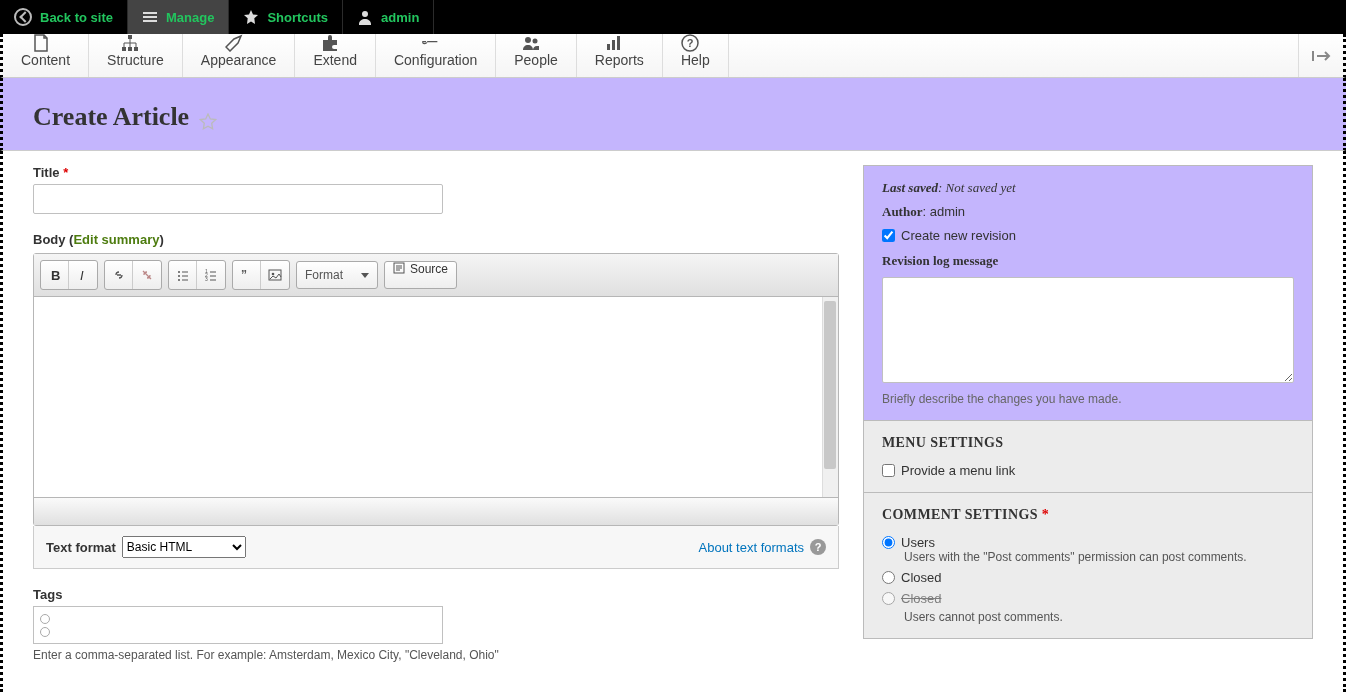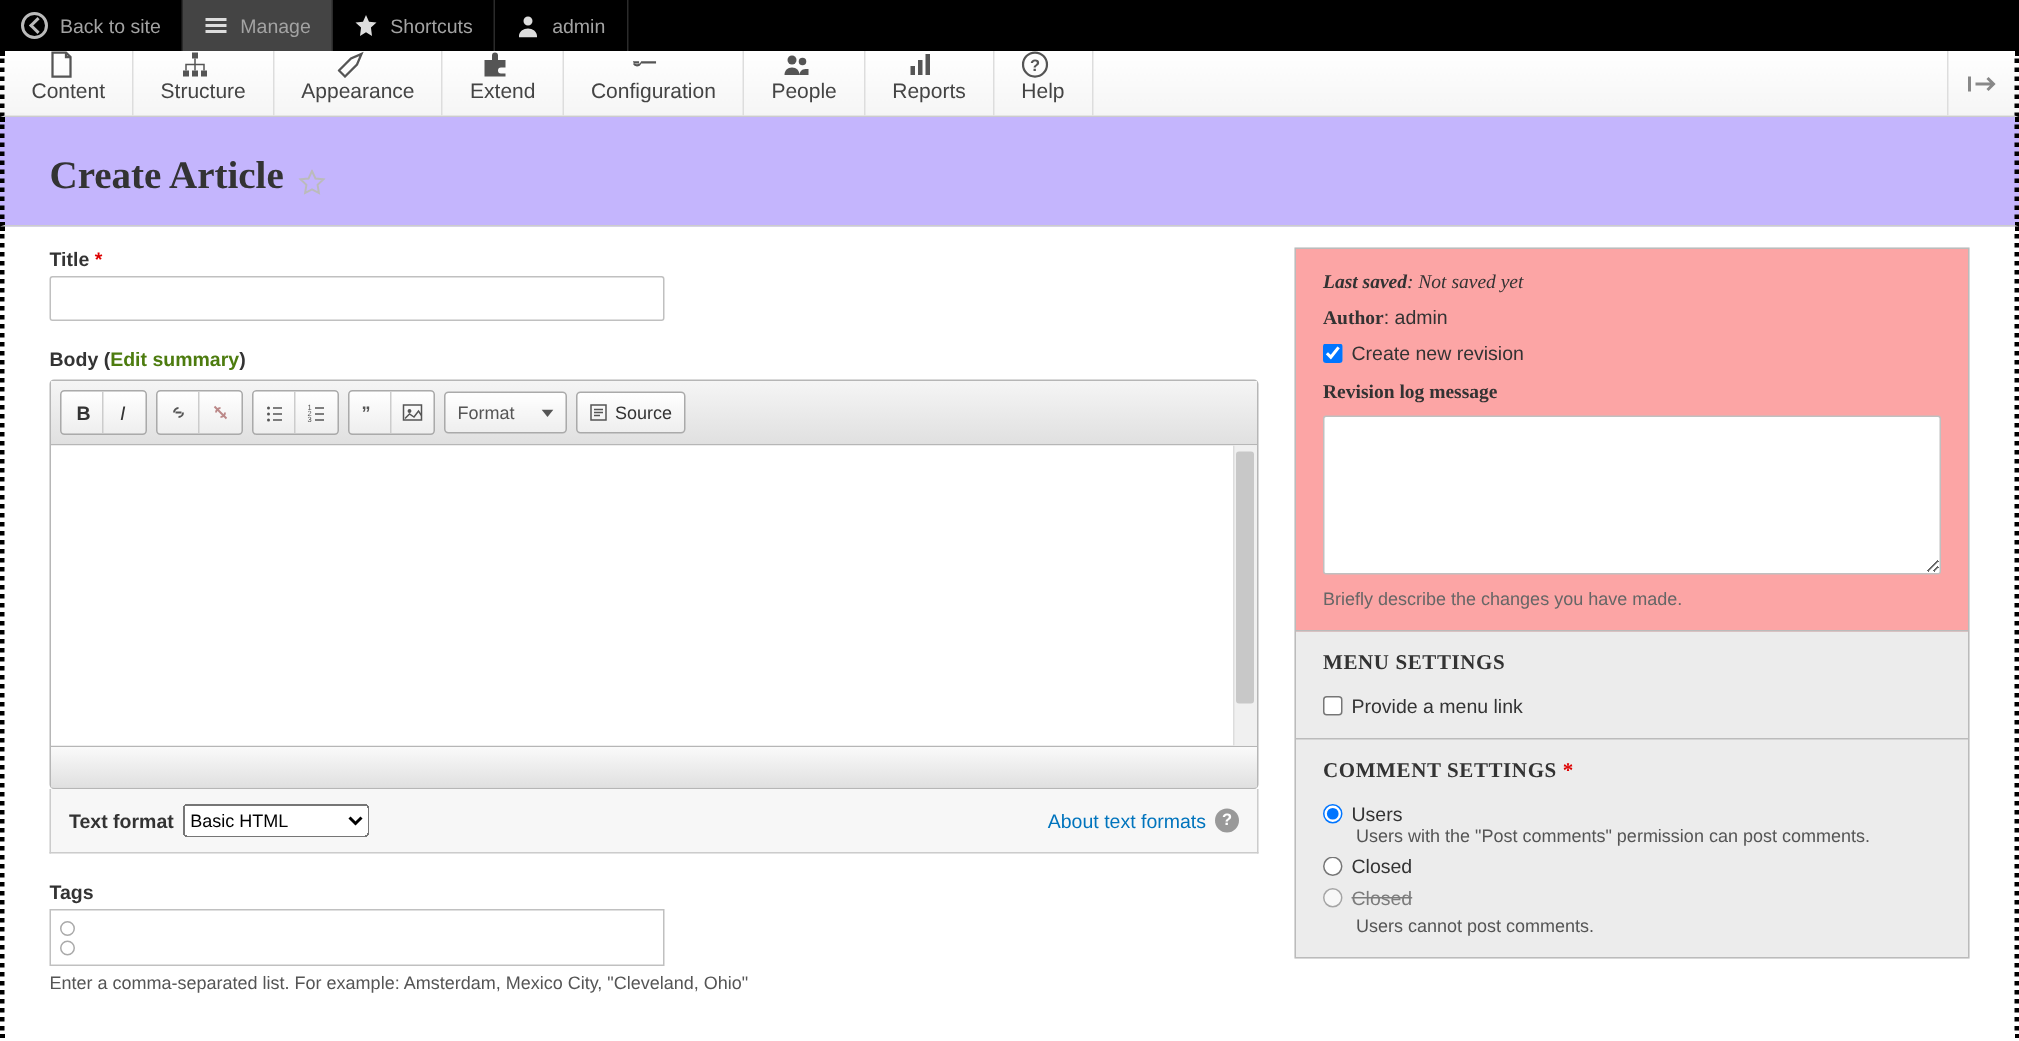--- a/index.html
+++ b/index.html
@@ -1,20 +1,20 @@
 <!DOCTYPE html>
 <html><head>
 <meta charset="utf-8">
 <style>
 * { box-sizing: border-box; margin: 0; padding: 0; }
 body { font-family: "Lucida Grande", "Lucida Sans Unicode", Verdana, sans-serif; font-size: 13px; color: #333; background: #fff; }
 a { color: #0074bd; text-decoration: none; }
 
 
-.toolbar-bar { background: #000; color: #a3a3a3; height: 34px; display: flex; align-items: stretch; font-size: 13px; font-weight: normal; }
+.toolbar-bar { background: #000; color: #22c55e; height: 34px; display: flex; align-items: stretch; font-size: 13px; font-weight: bold; }
 .toolbar-bar .tb-item { display: flex; align-items: center; padding: 0 14px; cursor: pointer; border-right: 1px solid #2b2b2b; }
 .toolbar-bar .tb-item.active { background: #444; justify-content: center; }
 .tb-icon { width: 16px; height: 16px; margin-right: 8px; display: inline-block; }
 .tb-back { display:flex; align-items:center; }
 .tb-back-circle { width:18px; height:18px; border:2px solid #bbb; border-radius:50%; position:relative; margin-right:8px; }
 .tb-back-circle::after { content:''; position:absolute; left:5px; top:3px; width:6px; height:6px; border-left:2px solid #bbb; border-bottom:2px solid #bbb; transform:rotate(45deg); }
 
 
 .admin-menu { background: linear-gradient(#fff,#f5f5f5); border-bottom: 1px solid #ccc; height: 44px; display: flex; align-items: stretch; border-left:3px dotted #000; border-right:3px dotted #000; }
 .admin-menu .am-item { display: flex; align-items: center; padding: 0 18px; border-right: 1px solid #ddd; cursor: pointer; color:#444; font-size:14px;flex-direction:column; }
@@ -43,42 +43,42 @@
 .edit-summary { color:#4d7c0f; }
 
 
 .cke { border:1px solid #b6b6b6; border-radius:3px; margin-top:6px; width:806px; }
 .cke-top { background: linear-gradient(#f5f5f5,#e0e0e0); border-bottom:1px solid #b6b6b6; padding:6px; display:flex; gap:6px; align-items:center; }
 .cke-group { display:flex; border:1px solid #aaa; border-radius:3px; overflow:hidden; background:linear-gradient(#fff,#eee); }
 .cke-btn { width:28px; height:28px; display:flex; align-items:center; justify-content:center; border-right:1px solid #ccc; cursor:pointer; }
 .cke-btn:last-child { border-right:none; }
 .cke-btn svg { width:14px; height:14px; fill:#555; }
 .cke-format { display:flex; align-items:center; border:1px solid #aaa; border-radius:3px; background:linear-gradient(#fff,#eee); height:28px; padding:0 8px; gap:18px; cursor:pointer; font-size:12px; color:#555; }
-.cke-source { display:flex; align-items:center; gap:5px; border:1px solid #aaa; border-radius:3px; height:28px; padding:0 8px; background:linear-gradient(#fff,#eee); cursor:pointer; font-size:12px; color:#333; }
+.cke-source { display:flex; align-items:flex-start; gap:5px; border:1px solid #aaa; border-radius:3px; height:28px; padding:0 8px; background:linear-gradient(#fff,#eee); cursor:pointer; font-size:12px; color:#333; }
 .cke-body { height:200px; background:#fff; position:relative; }
 .cke-body .scroll-thumb { position:absolute; right:2px; top:4px; width:12px; height:168px; background:#c8c8c8; border-radius:2px; }
 .cke-body .scroll-track { position:absolute; right:0; top:0; bottom:0; width:16px; background:#f0f0f0; border-left:1px solid #ddd; }
 .cke-bottom { height:28px; background:linear-gradient(#fafafa,#e0e0e0); border-top:1px solid #b6b6b6; }
 
 .text-format-row { border:1px solid #ccc; border-top:none; background:#f7f7f7; padding:10px 12px; display:flex; align-items:center; width:806px; }
 .text-format-row label { font-weight:bold; margin-right:6px; }
 .text-format-row select { height:22px; font-size:12px; width:124px; }
 .text-format-row .right { margin-left:auto; display:flex; align-items:center; gap:6px; font-size:13px; }
 .help-circle { width:16px; height:16px; border-radius:50%; background:#999; color:#fff; display:inline-flex; align-items:center; justify-content:center; font-size:11px; font-weight:bold; }
 
 .tags-wrap { margin-top:18px; }
 .tags-input { width:410px; height:38px; border:1px solid #c0c0c0; position:relative; display:flex; align-items:center; padding:0 6px; }
 .tags-input .circle { width:10px; height:10px; border:1px solid #aaa; border-radius:50%; margin-left:auto; }
 .tags-input .circles { display:flex; flex-direction:column; gap:3px; }
 .hint { color:#555; font-size:12px; margin-top:4px; }
 
 
 .side-panel { border:1px solid #bbb; background:#ececec; }
 .side-block { padding:14px 18px; border-bottom:1px solid #bbb; font-size:13px; }
-.side-block.white { background:#fca5a5; }
+.side-block.white { background:#c4b5fd; }
 .side-block h3 { font-family:Georgia,serif; font-size:14px; font-weight:bold; margin-bottom:12px; text-transform:uppercase; letter-spacing:0.4px; }
 .side-block .row { margin-bottom:8px; }
 .side-block em { font-style:italic; font-family:Georgia,serif; }
 .side-block strong { font-family:Georgia,serif; font-weight:bold; }
 .side-block label.cb { display:flex; align-items:center; gap:6px; cursor:pointer; }
 .side-block textarea { width:100%; height:106px; border:1px solid #c0c0c0; border-radius:2px; padding:4px; font-family:inherit; font-size:12px; resize:both; }
 .side-block .desc { color:#666; font-size:12px; margin-top:6px; }
 .radio-opt { display:flex; align-items:center; gap:6px; margin-top:6px; }
 </style>
 </head>

